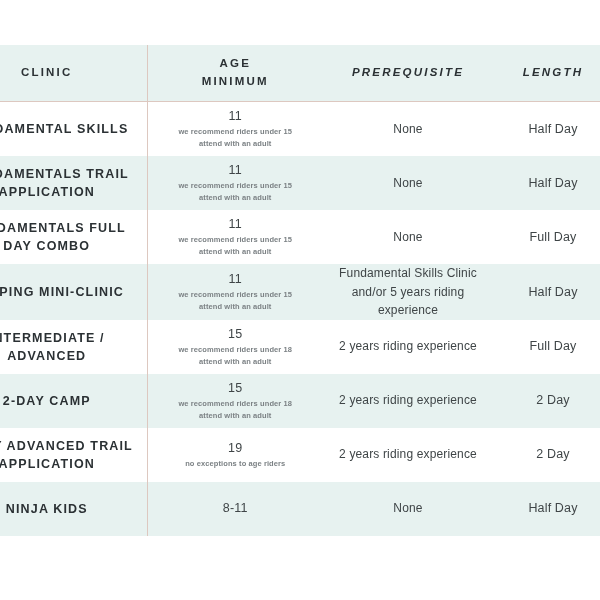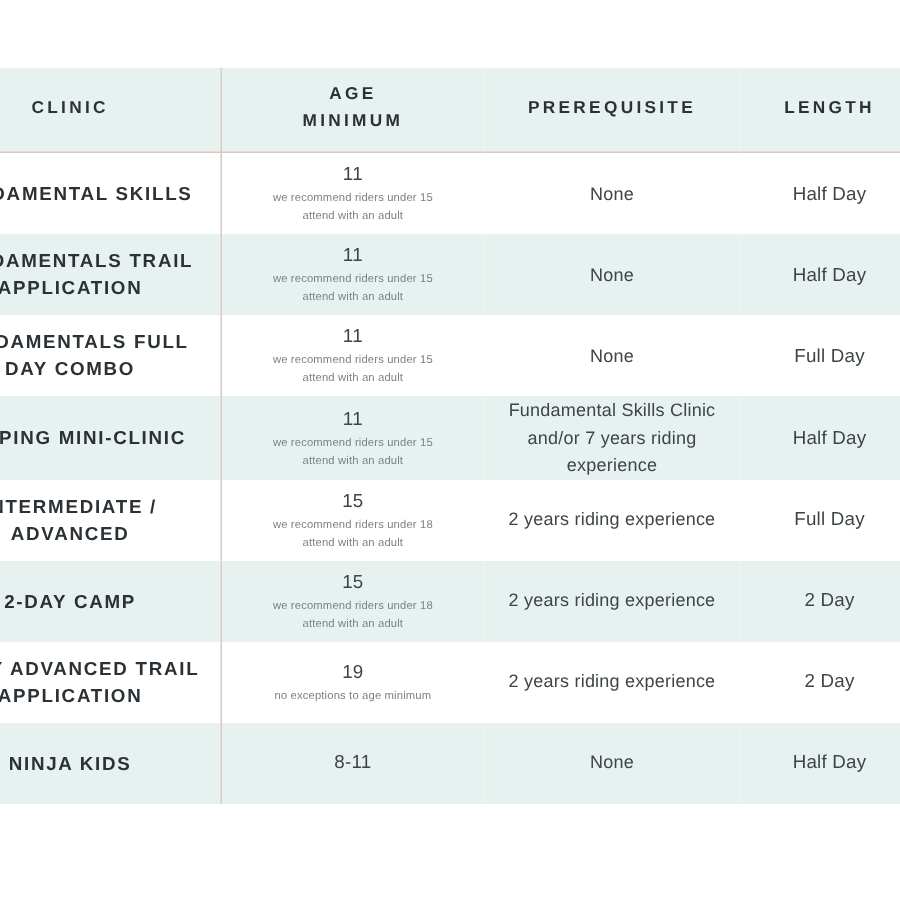--- a/index.html
+++ b/index.html
@@ -64,20 +64,21 @@
     border: 0;
   }
 
   thead th.col-head-clinic,
   thead th.col-head-age {
     border-bottom: 1.5px solid #ddc8c0;
   }
   thead th.col-head-prereq,
   thead th.col-head-length {
     border-bottom: 1.5px solid #ddc8c0;
+    font-style: italic;
   }
 
   
   thead th.col-head-clinic,
   tbody td.cell-clinic {
     border-right: 1.5px solid #ddc8c0;
   }
 
   .hdr-line {
     display: block;
@@ -111,21 +112,21 @@
     font-size: 12.5px;
     font-weight: normal;
     color: #3f4547;
     line-height: 1.35;
     letter-spacing: 0.2px;
   }
 
   .age-note {
     display: block;
     font-size: 7.5px;
-    font-weight: normal;
+    font-weight: bold;
     color: #7b8184;
     line-height: 1.5;
     letter-spacing: 0.1px;
     margin-top: 1px;
   }
 
   tbody td.cell-prereq {
     font-size: 12px;
     font-weight: normal;
     color: #3f4547;
@@ -196,21 +197,21 @@
             <td class="cell-prereq">None</td>
             <td class="cell-length">Full Day</td>
           </tr>
           <tr class="row-tinted">
             <td class="cell-clinic">JUMPING MINI-CLINIC</td>
             <td class="cell-age">
               <span class="age-value">11</span>
               <span class="age-note">we recommend riders under 15</span>
               <span class="age-note">attend with an adult</span>
             </td>
-            <td class="cell-prereq">Fundamental Skills Clinic and/or 7 years riding experience</td>
+            <td class="cell-prereq">Fundamental Skills Clinic and/or 5 years riding experience</td>
             <td class="cell-length">Half Day</td>
           </tr>
           <tr class="row-plain">
             <td class="cell-clinic">INTERMEDIATE / ADVANCED</td>
             <td class="cell-age">
               <span class="age-value">15</span>
               <span class="age-note">we recommend riders under 18</span>
               <span class="age-note">attend with an adult</span>
             </td>
             <td class="cell-prereq">2 years riding experience</td>
@@ -223,21 +224,21 @@
               <span class="age-note">we recommend riders under 18</span>
               <span class="age-note">attend with an adult</span>
             </td>
             <td class="cell-prereq">2 years riding experience</td>
             <td class="cell-length">2 Day</td>
           </tr>
           <tr class="row-plain">
             <td class="cell-clinic">2-DAY ADVANCED TRAIL APPLICATION</td>
             <td class="cell-age">
               <span class="age-value">19</span>
-              <span class="age-note">no exceptions to age minimum</span>
+              <span class="age-note">no exceptions to age riders</span>
             </td>
             <td class="cell-prereq">2 years riding experience</td>
             <td class="cell-length">2 Day</td>
           </tr>
           <tr class="row-tinted">
             <td class="cell-clinic">NINJA KIDS</td>
             <td class="cell-age">
               <span class="age-value">8-11</span>
             </td>
             <td class="cell-prereq">None</td>

